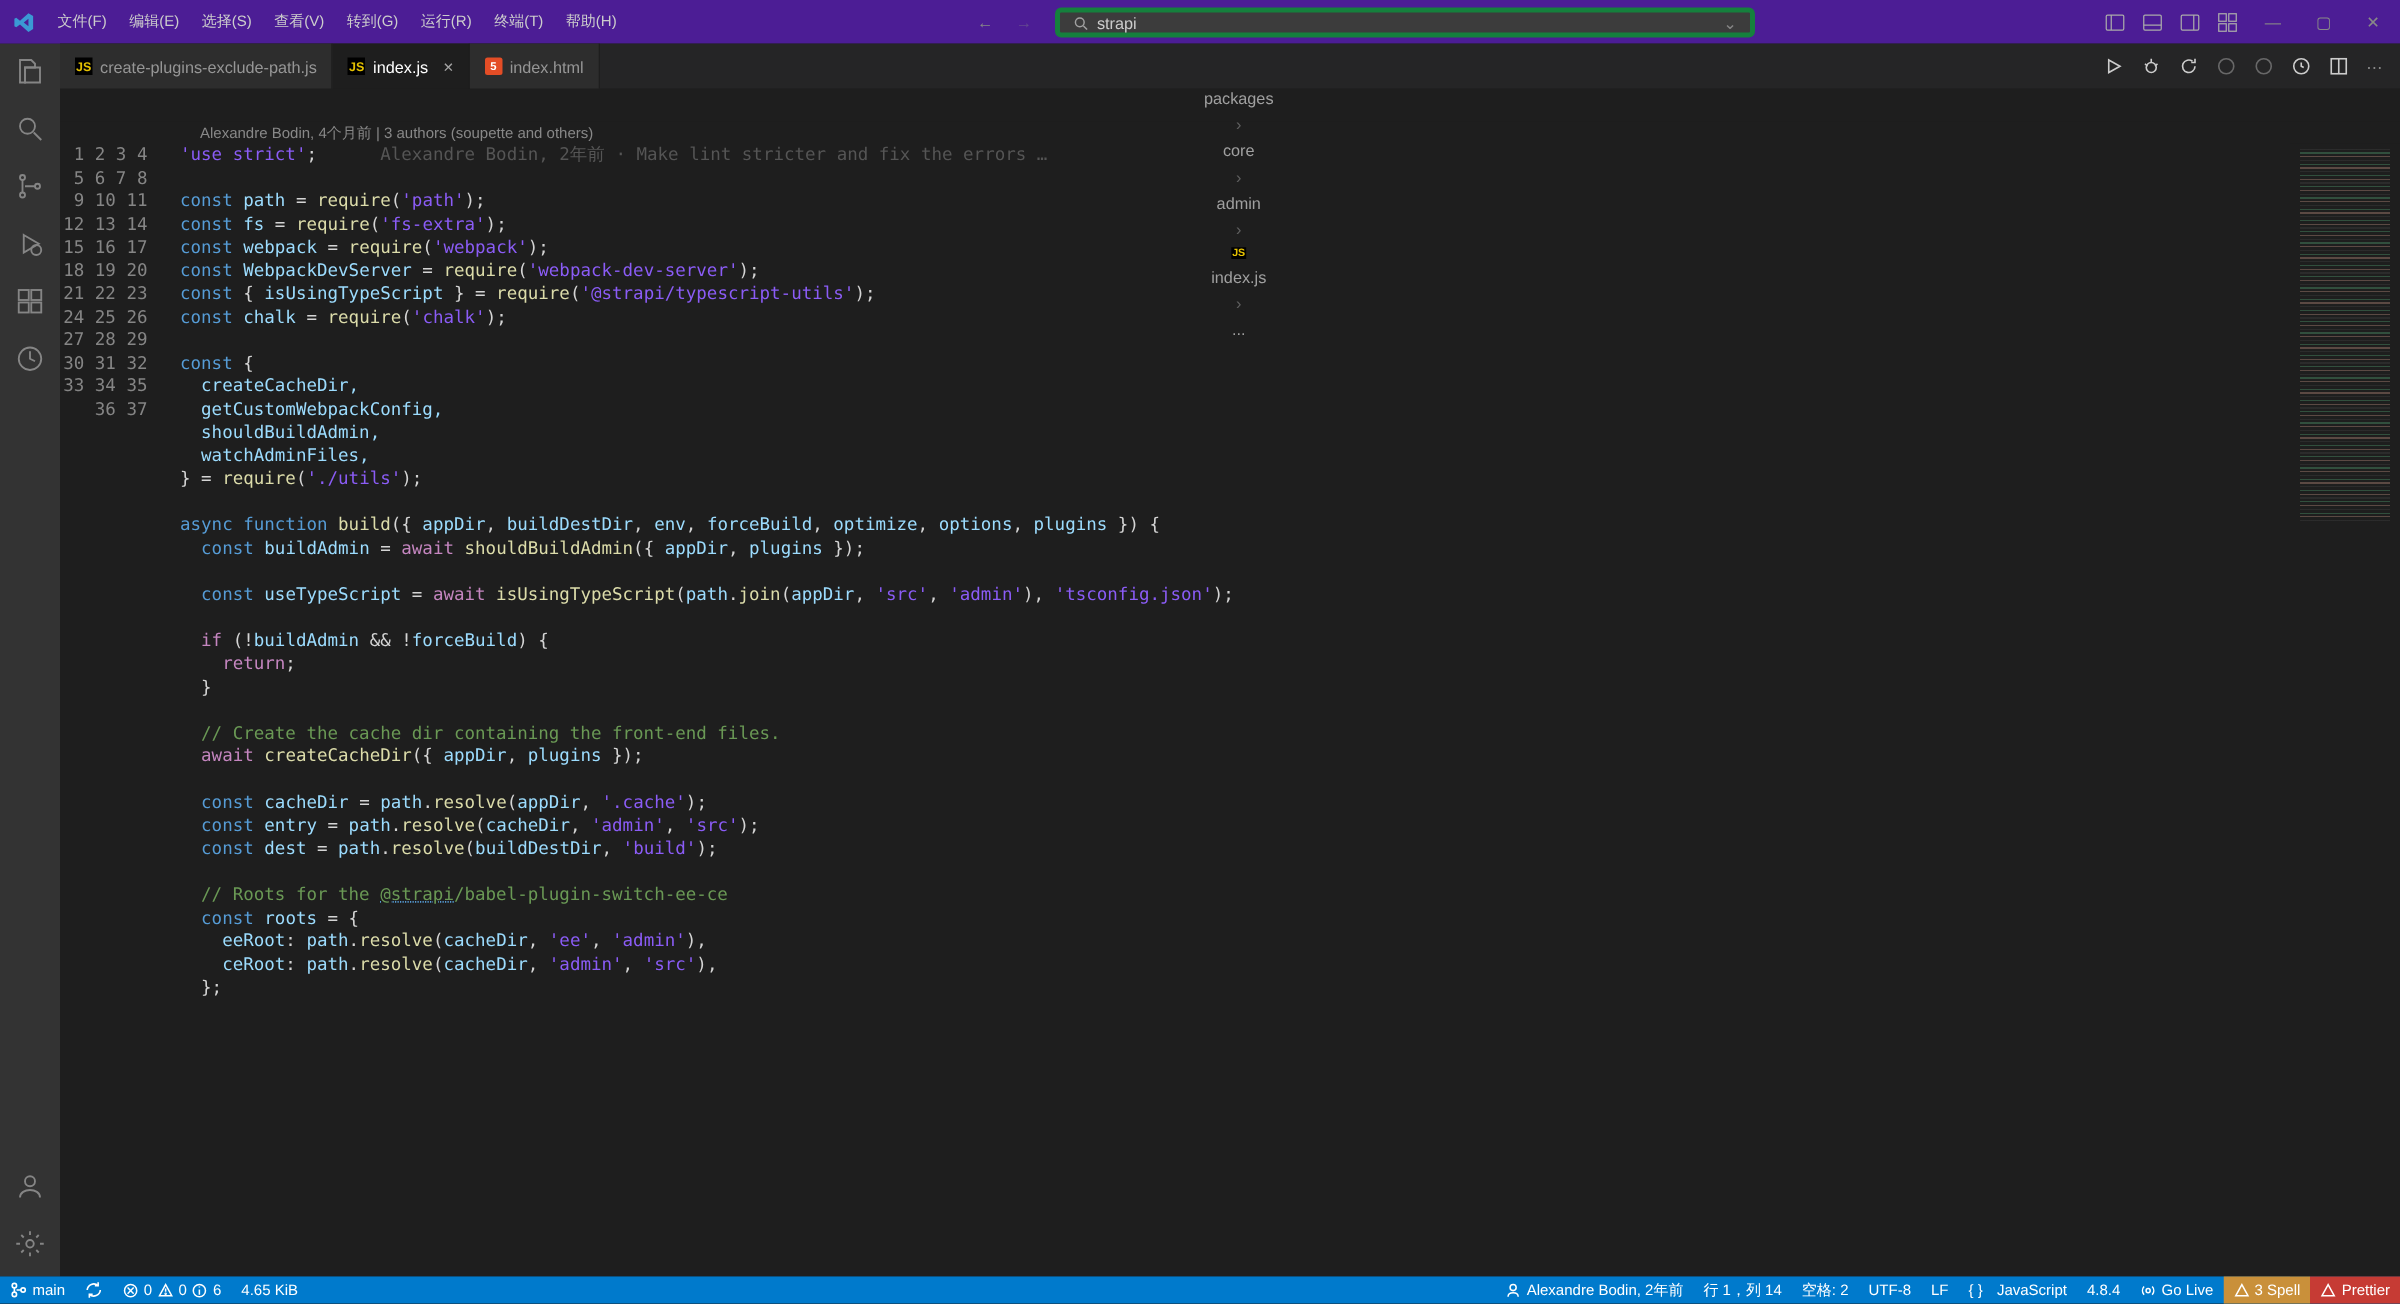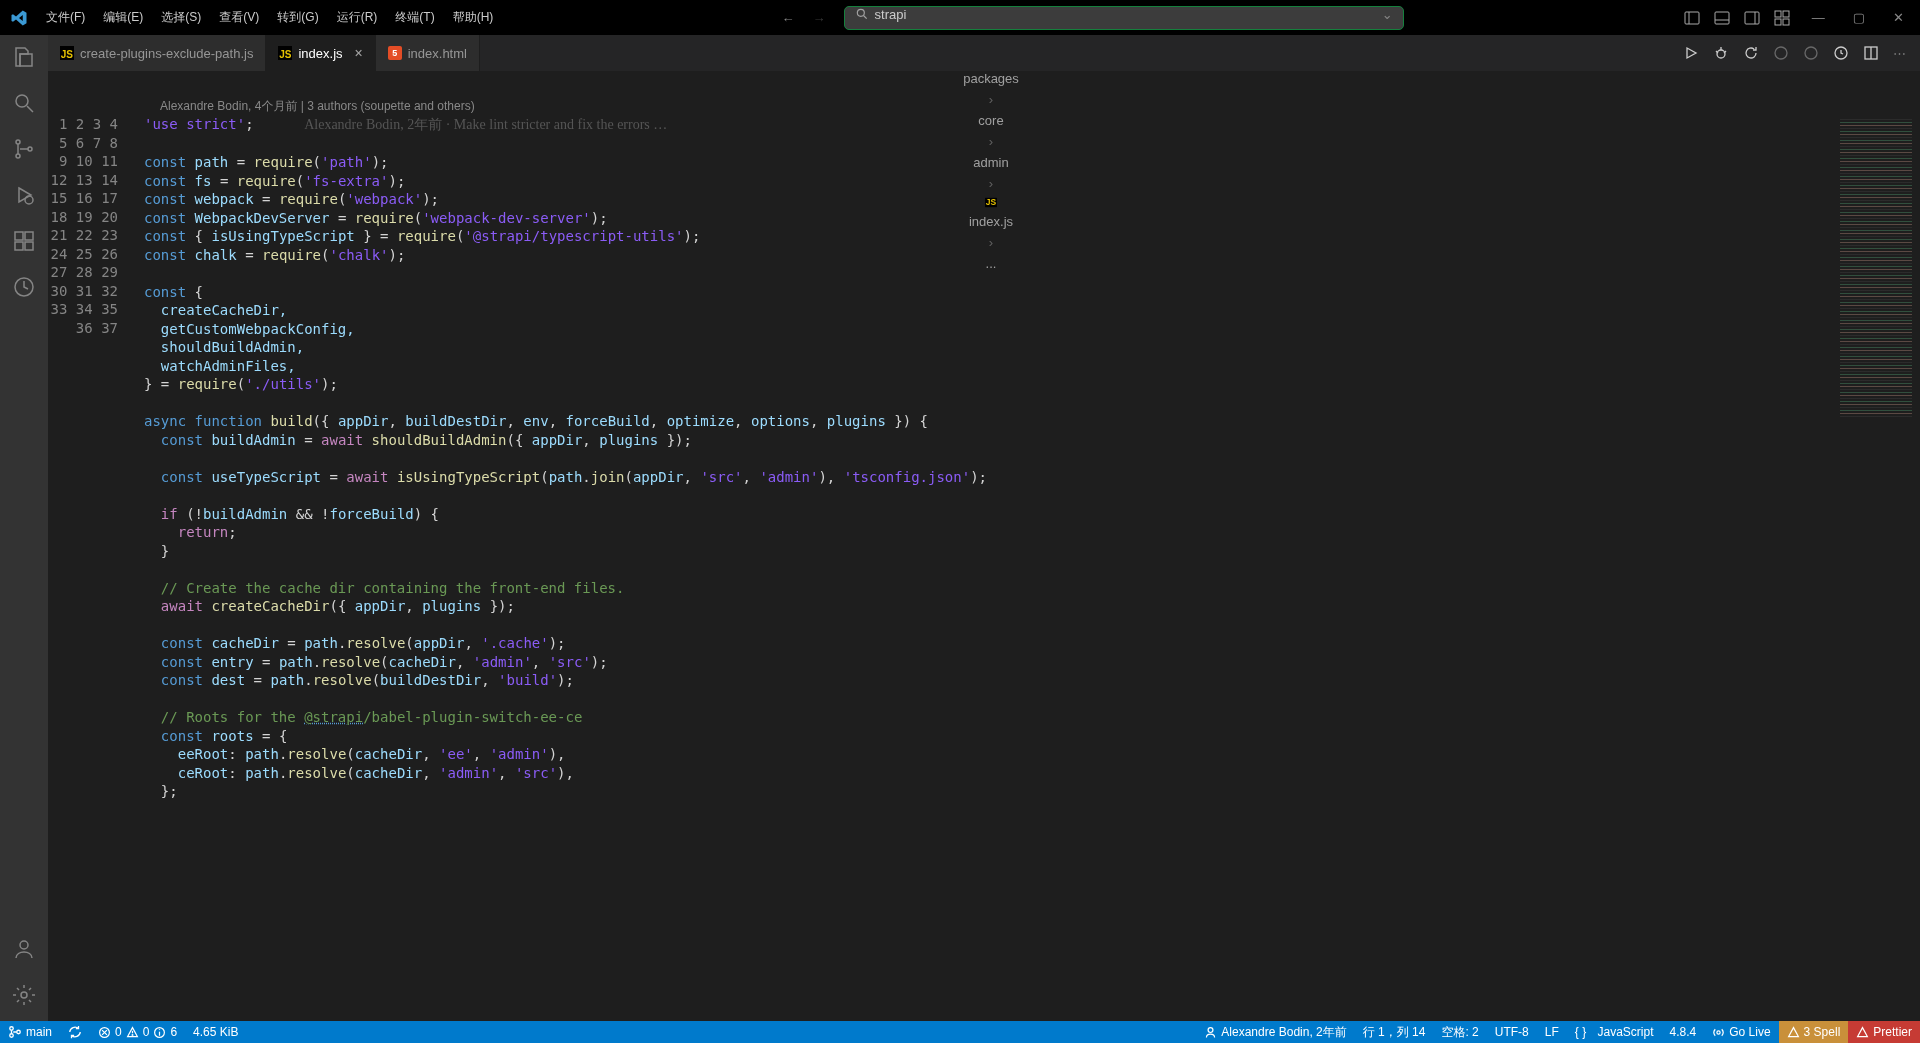--- a/index.html
+++ b/index.html
@@ -7,37 +7,37 @@
   font-family: "Segoe UI", "Microsoft YaHei", sans-serif;
   background: #1e1e1e;
   color: #cccccc;
   width: 1920px;
   height: 1043px;
   overflow: hidden;
   font-size: 13px;
 }
 .titlebar {
   height: 35px;
-  background: #000000;
+  background: #4c1d95;
   display: flex;
   align-items: center;
   padding: 16px 8px;
 }
 .titlebar .logo { width: 18px; height: 18px; margin: 0 6px 0 2px; }
 .menubar { display: flex; gap: 2px; margin-left: 4px; }
 .menubar .menu-item { padding: 4px 8px; cursor: pointer; font-size: 12px; color: #cccccc; }
 .nav-arrows { display: flex; gap: 18px; margin-left: auto; margin-right: 18px; color: #888; }
 .search-box {
   flex: 0 0 560px;
   height: 24px;
   background: #3c3c3c;
-  border: 1px solid #15803d;
+  border: 4px solid #15803d;
   border-radius: 5px;
   display: flex;
-  align-items: flex-start;
+  align-items: flex-end;
   padding: 0 10px;
   color: #cccccc;
   position: relative;
 }
 .search-box .sicon { margin-right: 6px; opacity: .7; }
 .search-box .chev { position: absolute; right: 10px; opacity: .5; }
 .win-controls-left { display: flex; gap: 14px; margin-left: auto; margin-right: 22px; color: #888; }
 .win-controls { display: flex; gap: 28px; margin-right: 8px; color: #888; }
 .main { display: flex; height: calc(100% - 35px - 22px); }
 .activitybar {
@@ -129,21 +129,21 @@
     #c98 6px 7px, transparent 7px 9px
   );
   opacity: .35;
 }
 .kw { color: #569cd6; }
 .kw2 { color: #c586c0; }
 .fn { color: #dcdcaa; }
 .var { color: #9cdcfe; }
 .str { color: #8b5cf6; }
 .cmt { color: #6a9955; }
-.inl { color: #555; font-style: normal; font-family: Liberation Serif, serif; }
+.inl { color: #555; font-style: normal; }
 .spec { text-decoration: underline dotted #569cd6; }
 .statusbar {
   height: 22px;
   background: #007acc;
   display: flex;
   align-items: center;
   font-size: 12px;
   color: #fff;
 }
 .statusbar .sb-item { padding: 0 8px; display: flex; align-items: center; gap: 4px; height: 100%; cursor: pointer; }

